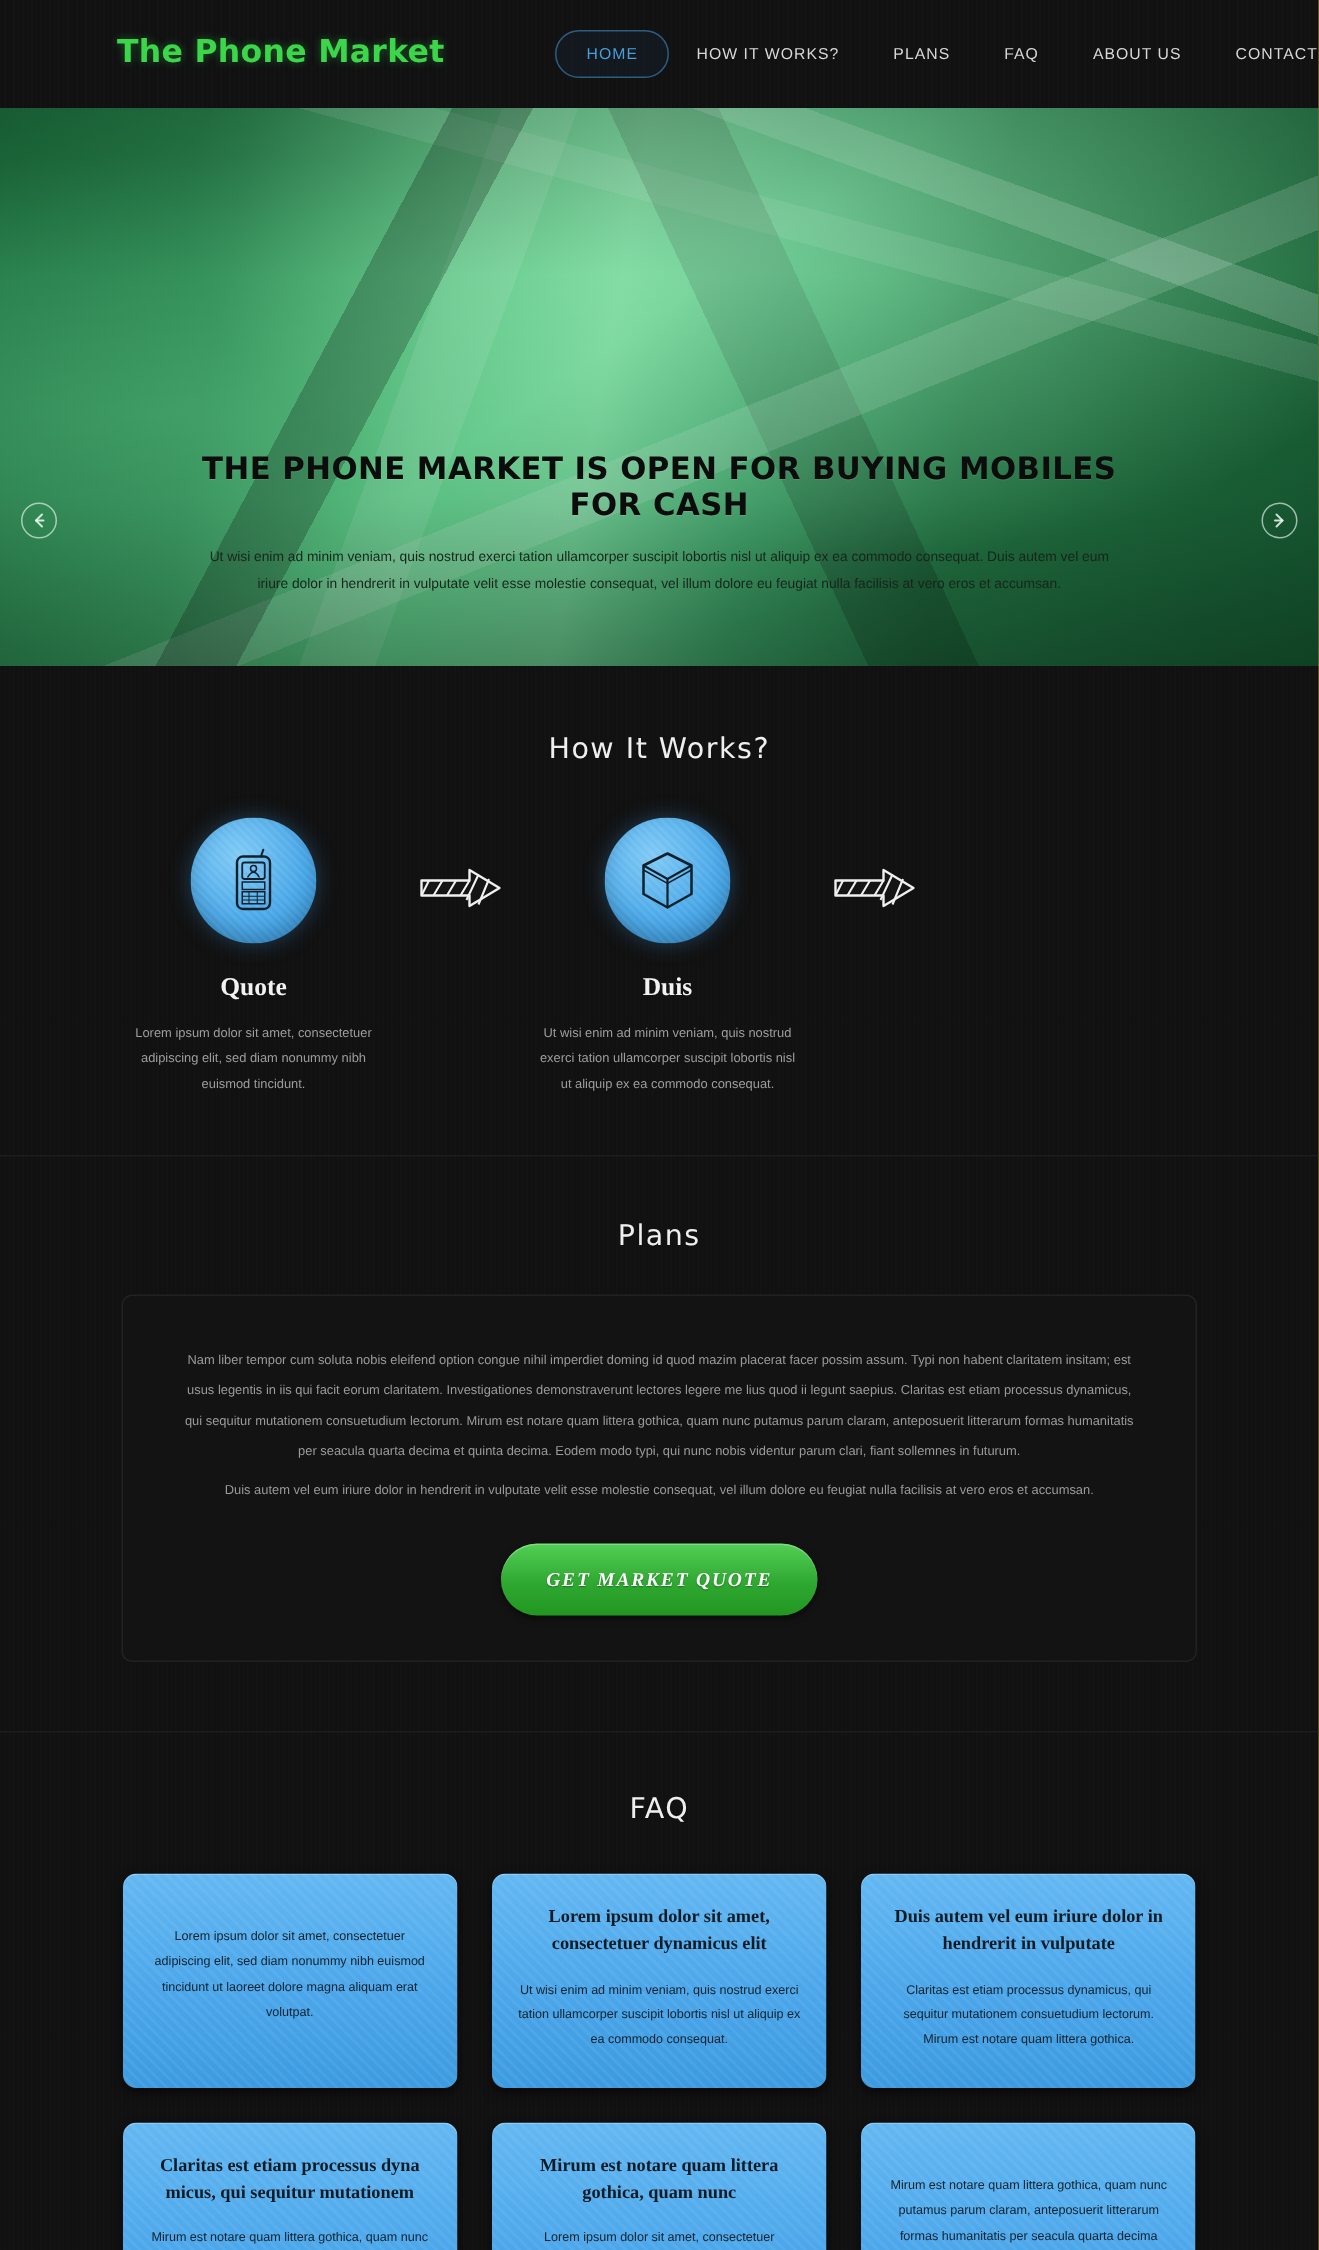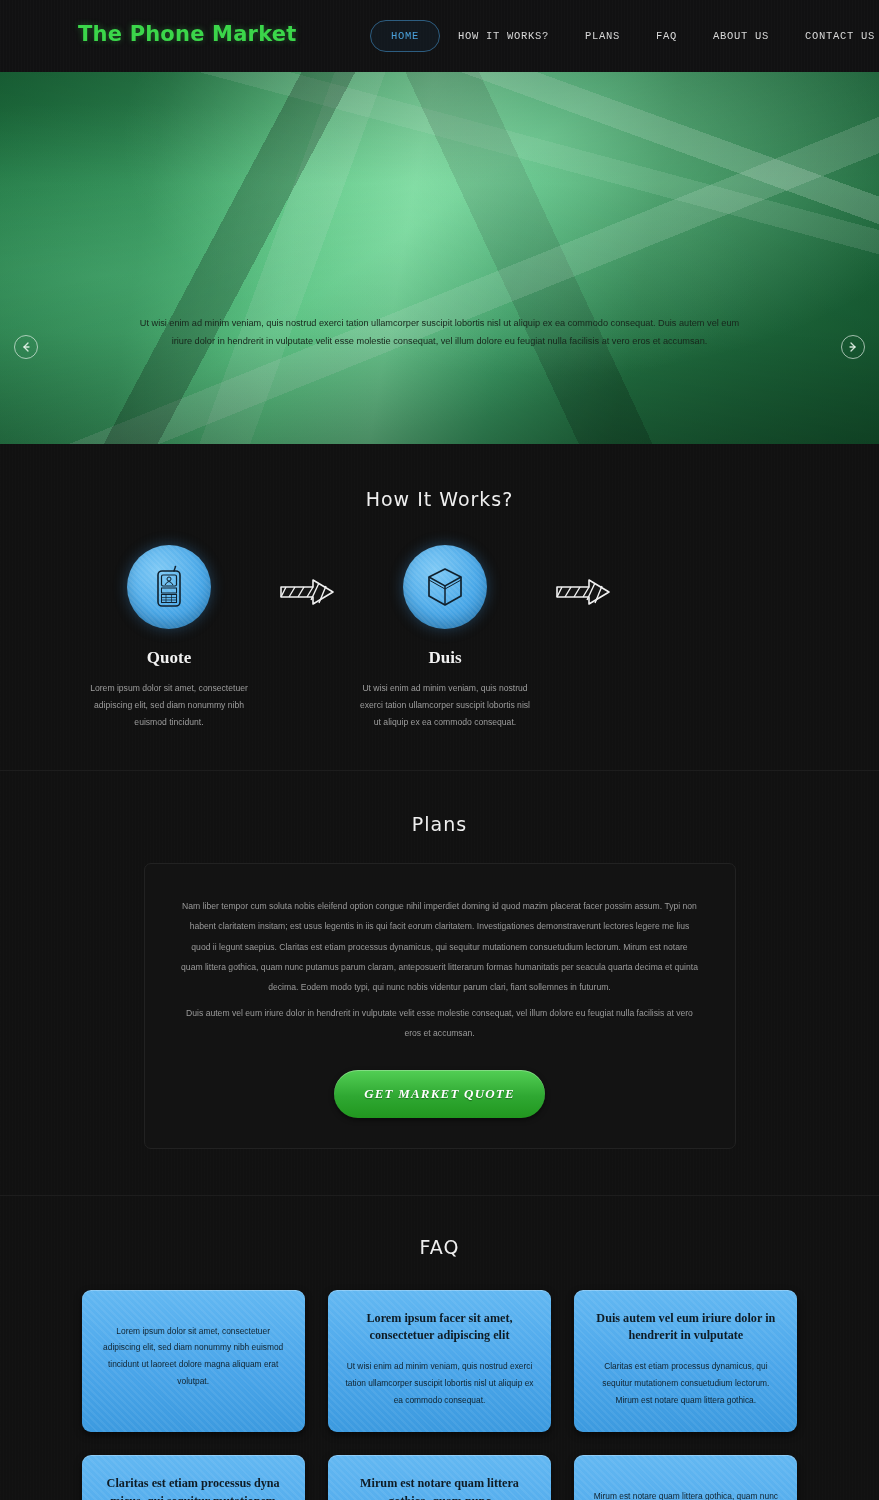--- a/index.html
+++ b/index.html
@@ -23,21 +23,21 @@
     position:absolute; left:78px; top:22px;
     font-family:"DejaVu Sans", sans-serif;
     font-weight:bold; font-size:21px; letter-spacing:.2px;
     color:#3bd64a;
     text-shadow:0 0 6px rgba(60,220,80,.35);
   }
   .nav { position:absolute; left:370px; top:0; height:72px; display:flex; align-items:center; gap:0; }
   .nav-item {
     color:#d8d8d8; font-size:10.5px; letter-spacing:.7px;
     padding:0 18px; text-decoration:none; white-space:nowrap;
-    font-family:Liberation Mono, monospace;
+    font-family:Liberation Sans, sans-serif;
   }
   .nav-item.active {
     color:#4a9fd8;
     border:1px solid #2d5d80;
     border-radius:22px;
     padding:9px 20px;
     background:rgba(20,38,55,.35);
   }
 
   
@@ -124,21 +124,21 @@
   .hiw-name {
     margin-top:19px;
     font-family:"Liberation Serif", serif;
     font-weight:bold; font-size:17px; color:#f2f2f2;
   }
   .hiw-desc { margin-top:12px; font-size:8.6px; line-height:1.95; color:#9d9d9d; padding:0 12px; }
 
   
   .plans { padding:42px 0 46px; }
   .plans-box {
-    margin:28px auto 0; width:592px;
+    margin:28px auto 0; width:717px;
     border:1px solid #222222; border-radius:7px;
     padding:32px 36px 30px;
     background:#131313;
   }
   .plans-p { font-size:8.6px; line-height:2.35; color:#9a9a9a; text-align:center; }
   .plans-p + .plans-p { margin-top:6px; }
   .cta-wrap { text-align:center; margin-top:26px; }
   .cta {
     display:inline-block; border:none; cursor:pointer;
     padding:16px 30px; border-radius:24px;
@@ -199,20 +199,21 @@
       </svg>
     </div>
     <div class="hero-arrow right">
       <svg width="12" height="12" viewBox="0 0 12 12">
         <path d="M4 2 L8 6 L4 10" fill="none" stroke="rgba(240,250,242,.85)" stroke-width="1.3" stroke-linecap="round" stroke-linejoin="round"></path>
         <path d="M3 6 L8 6" fill="none" stroke="rgba(240,250,242,.85)" stroke-width="1.3" stroke-linecap="round"></path>
       </svg>
     </div>
 
     <div class="hero-content">
+      <div class="hero-title">THE PHONE MARKET IS OPEN FOR BUYING MOBILES FOR CASH</div>
       <div class="hero-sub">Ut wisi enim ad minim veniam, quis nostrud exerci tation ullamcorper suscipit lobortis nisl ut aliquip ex ea commodo consequat. Duis autem vel eum iriure dolor in hendrerit in vulputate velit esse molestie consequat, vel illum dolore eu feugiat nulla facilisis at vero eros et accumsan.</div>
     </div>
   </div>
 
   <div class="section hiw">
     <div class="sec-title">How It Works?</div>
     <div class="hiw-row">
 
       <div class="hiw-col">
         <div class="circle">
@@ -273,21 +274,21 @@
     </div>
   </div>
 
   <div class="section faq">
     <div class="sec-title">FAQ</div>
     <div class="faq-grid">
       <div class="faq-card">
         <div class="faq-a">Lorem ipsum dolor sit amet, consectetuer adipiscing elit, sed diam nonummy nibh euismod tincidunt ut laoreet dolore magna aliquam erat volutpat.</div>
       </div>
       <div class="faq-card">
-        <div class="faq-q">Lorem ipsum facer sit amet, consectetuer adipiscing elit</div>
+        <div class="faq-q">Lorem ipsum dolor sit amet, consectetuer dynamicus elit</div>
         <div class="faq-a">Ut wisi enim ad minim veniam, quis nostrud exerci tation ullamcorper suscipit lobortis nisl ut aliquip ex ea commodo consequat.</div>
       </div>
       <div class="faq-card">
         <div class="faq-q">Duis autem vel eum iriure dolor in hendrerit in vulputate</div>
         <div class="faq-a">Claritas est etiam processus dynamicus, qui sequitur mutationem consuetudium lectorum. Mirum est notare quam littera gothica.</div>
       </div>
       <div class="faq-card">
         <div class="faq-q">Claritas est etiam processus dyna micus, qui sequitur mutationem</div>
         <div class="faq-a">Mirum est notare quam littera gothica, quam nunc putamus parum claram, anteposuerit litterarum formas humanitatis per seacula quarta.</div>
       </div>

